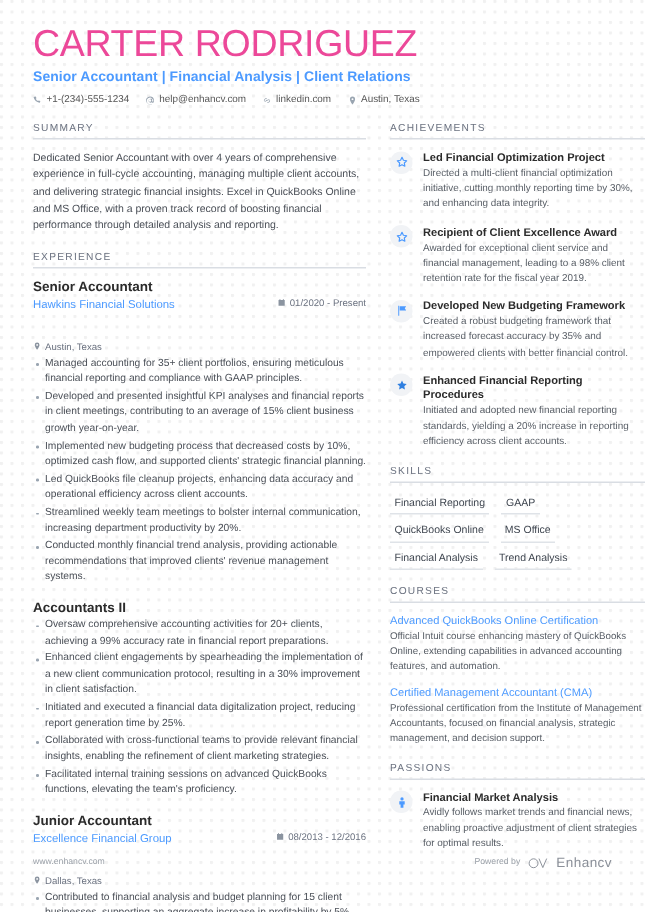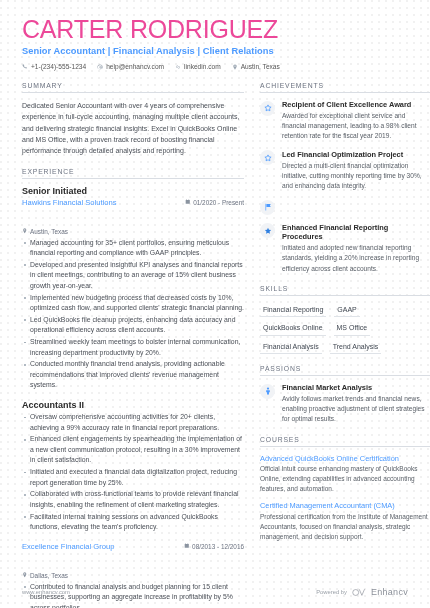--- a/index.html
+++ b/index.html
@@ -213,21 +213,21 @@
   .passion-icon svg { width: 8px; height: 8px; display: block; fill: #4c9aff; }
   .passion-title {
     font-size: 7.4px; font-weight: bold; color: #2b2b2b; margin-bottom: 1.5px;
   }
   .passion-desc { font-size: 6.6px; line-height: 1.55; color: #585e66; }
 
   
   .footer {
     position: absolute;
     left: 0; right: 0;
-    bottom: 11px;
+    bottom: 28px;
     padding: 0 22px;
     display: flex;
     align-items: center;
     justify-content: space-between;
     z-index: 2;
   }
   .footer-url { font-size: 5.8px; color: #9aa0a8; }
   .footer-right { display: flex; align-items: center; gap: 5px; }
   .footer-powered { font-size: 5.8px; color: #9aa0a8; }
   .footer-logo { display: flex; align-items: center; gap: 3px; }
@@ -290,21 +290,21 @@
 
       <div class="sect">
         <div class="sect-title">SUMMARY</div>
         <div class="summary-text">Dedicated Senior Accountant with over 4 years of comprehensive experience in full-cycle accounting, managing multiple client accounts, and delivering strategic financial insights. Excel in QuickBooks Online and MS Office, with a proven track record of boosting financial performance through detailed analysis and reporting.</div>
       </div>
 
       <div class="sect">
         <div class="sect-title">EXPERIENCE</div>
 
         <div class="entry">
-          <div class="entry-title">Senior Initiated</div>
+          <div class="entry-title">Senior Accountant</div>
           <div class="entry-meta">
             <span class="entry-org">Hawkins Financial Solutions</span>
             <span class="meta-chip">
               <svg viewBox="0 0 16 16">
                   <path d="M2 3h12v11H2zm2-2h1.5v2.5H4zm6.5 0H12v2.5h-1.5zM3 6h10v1H3z"></path>
                 </svg>
               <span>01/2020 - Present</span>
             </span>
             <span class="meta-chip">
               <svg viewBox="0 0 16 16">
@@ -328,20 +328,21 @@
           <ul class="bullets">
             <li>Oversaw comprehensive accounting activities for 20+ clients, achieving a 99% accuracy rate in financial report preparations.</li>
             <li>Enhanced client engagements by spearheading the implementation of a new client communication protocol, resulting in a 30% improvement in client satisfaction.</li>
             <li>Initiated and executed a financial data digitalization project, reducing report generation time by 25%.</li>
             <li>Collaborated with cross-functional teams to provide relevant financial insights, enabling the refinement of client marketing strategies.</li>
             <li>Facilitated internal training sessions on advanced QuickBooks functions, elevating the team's proficiency.</li>
           </ul>
         </div>
 
         <div class="entry">
+          <div class="entry-title">Junior Accountant</div>
           <div class="entry-meta">
             <span class="entry-org">Excellence Financial Group</span>
             <span class="meta-chip">
               <svg viewBox="0 0 16 16">
                   <path d="M2 3h12v11H2zm2-2h1.5v2.5H4zm6.5 0H12v2.5h-1.5zM3 6h10v1H3z"></path>
                 </svg>
               <span>08/2013 - 12/2016</span>
             </span>
             <span class="meta-chip">
               <svg viewBox="0 0 16 16">
@@ -366,43 +367,47 @@
       <div class="sect">
         <div class="sect-title">ACHIEVEMENTS</div>
 
         <div class="ach-item">
           <span class="ach-icon">
             <svg viewBox="0 0 16 16" fill="none" stroke="#4c9aff" stroke-width="1.6" stroke-linejoin="round">
                 <path d="M8 1.8l1.9 3.9 4.3.6-3.1 3 .7 4.3L8 11.6l-3.8 2 .7-4.3-3.1-3 4.3-.6z"></path>
               </svg>
           </span>
           <div class="ach-body">
-            <div class="ach-title">Recipient of Client Excellence Award</div>
-            <div class="ach-desc">Awarded for exceptional client service and financial management, leading to a 98% client retention rate for the fiscal year 2019.</div>
+            <div class="ach-title">Led Financial Optimization Project</div>
+            <div class="ach-desc">Directed a multi-client financial optimization initiative, cutting monthly reporting time by 30%, and enhancing data integrity.</div>
           </div>
         </div>
 
         <div class="ach-item">
           <span class="ach-icon">
             <svg viewBox="0 0 16 16" fill="none" stroke="#4c9aff" stroke-width="1.6" stroke-linejoin="round">
                 <path d="M8 1.8l1.9 3.9 4.3.6-3.1 3 .7 4.3L8 11.6l-3.8 2 .7-4.3-3.1-3 4.3-.6z"></path>
               </svg>
           </span>
           <div class="ach-body">
-            <div class="ach-title">Led Financial Optimization Project</div>
-            <div class="ach-desc">Directed a multi-client financial optimization initiative, cutting monthly reporting time by 30%, and enhancing data integrity.</div>
+            <div class="ach-title">Recipient of Client Excellence Award</div>
+            <div class="ach-desc">Awarded for exceptional client service and financial management, leading to a 98% client retention rate for the fiscal year 2019.</div>
           </div>
         </div>
 
         <div class="ach-item">
           <span class="ach-icon">
             <svg viewBox="0 0 16 16" fill="#4c9aff">
                 <path d="M3 1.5h1.3V15H3zM5 2.2h8.6l-1.9 2.9 1.9 2.9H5z"></path>
               </svg>
           </span>
+          <div class="ach-body">
+            <div class="ach-title">Developed New Budgeting Framework</div>
+            <div class="ach-desc">Created a robust budgeting framework that increased forecast accuracy by 35% and empowered clients with better financial control.</div>
+          </div>
         </div>
 
         <div class="ach-item">
           <span class="ach-icon">
             <svg viewBox="0 0 16 16" fill="#2f7fe0">
                 <path d="M8 1.3l1.9 4 4.4.6-3.2 3.1.8 4.4L8 11.3l-3.9 2.1.8-4.4L1.7 5.9l4.4-.6z"></path>
               </svg>
           </span>
           <div class="ach-body">
             <div class="ach-title">Enhanced Financial Reporting Procedures</div>
@@ -413,50 +418,50 @@
 
       <div class="sect">
         <div class="sect-title">SKILLS</div>
         <div class="skills-grid">
           <span class="skill-chip">Financial Reporting</span>
           <span class="skill-chip">GAAP</span>
           <span class="skill-chip">QuickBooks Online</span>
           <span class="skill-chip">MS Office</span>
           <span class="skill-chip">Financial Analysis</span>
           <span class="skill-chip">Trend Analysis</span>
+        </div>
+      </div>
+
+      <div class="sect">
+        <div class="sect-title">COURSES</div>
+
+        <div class="course">
+          <div class="course-title">Advanced QuickBooks Online Certification</div>
+          <div class="course-desc">Official Intuit course enhancing mastery of QuickBooks Online, extending capabilities in advanced accounting features, and automation.</div>
+        </div>
+
+        <div class="course">
+          <div class="course-title">Certified Management Accountant (CMA)</div>
+          <div class="course-desc">Professional certification from the Institute of Management Accountants, focused on financial analysis, strategic management, and decision support.</div>
         </div>
       </div>
 
       <div class="sect">
         <div class="sect-title">PASSIONS</div>
         <div class="passion-item">
           <span class="passion-icon">
             <svg viewBox="0 0 16 16">
                 <circle cx="8" cy="3.2" r="2.2"></circle>
                 <path d="M4.4 6.4h7.2v4.1H9.9V15H6.1v-4.5H4.4z"></path>
               </svg>
           </span>
           <div>
             <div class="passion-title">Financial Market Analysis</div>
             <div class="passion-desc">Avidly follows market trends and financial news, enabling proactive adjustment of client strategies for optimal results.</div>
           </div>
-        </div>
-      </div>
-
-      <div class="sect">
-        <div class="sect-title">COURSES</div>
-
-        <div class="course">
-          <div class="course-title">Advanced QuickBooks Online Certification</div>
-          <div class="course-desc">Official Intuit course enhancing mastery of QuickBooks Online, extending capabilities in advanced accounting features, and automation.</div>
-        </div>
-
-        <div class="course">
-          <div class="course-title">Certified Management Accountant (CMA)</div>
-          <div class="course-desc">Professional certification from the Institute of Management Accountants, focused on financial analysis, strategic management, and decision support.</div>
         </div>
       </div>
 
     </div>
   </div>
 </div>
 
 <div class="footer">
   <span class="footer-url">www.enhancv.com</span>
   <span class="footer-right">

